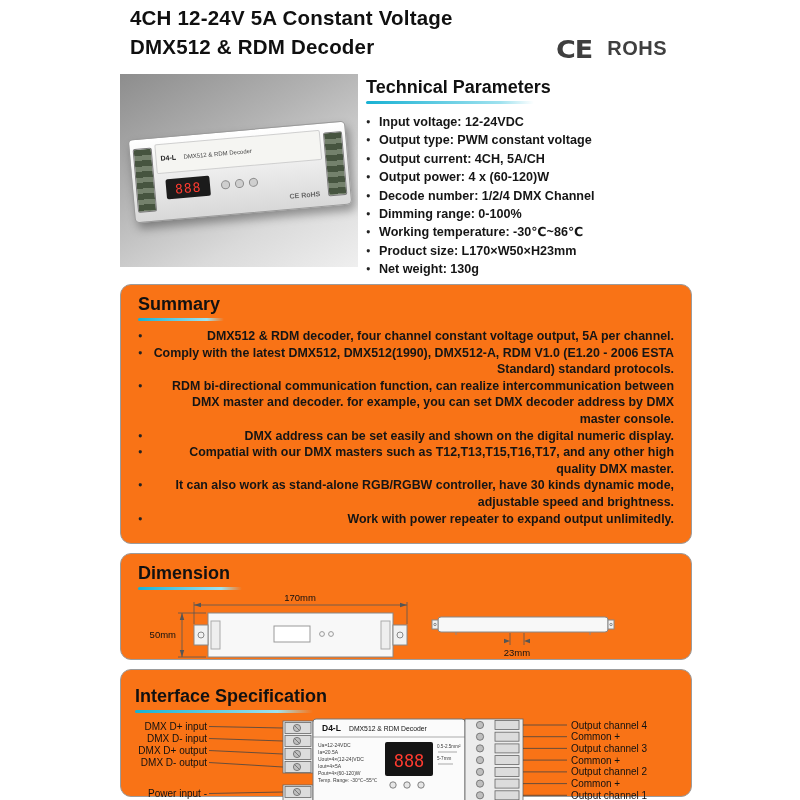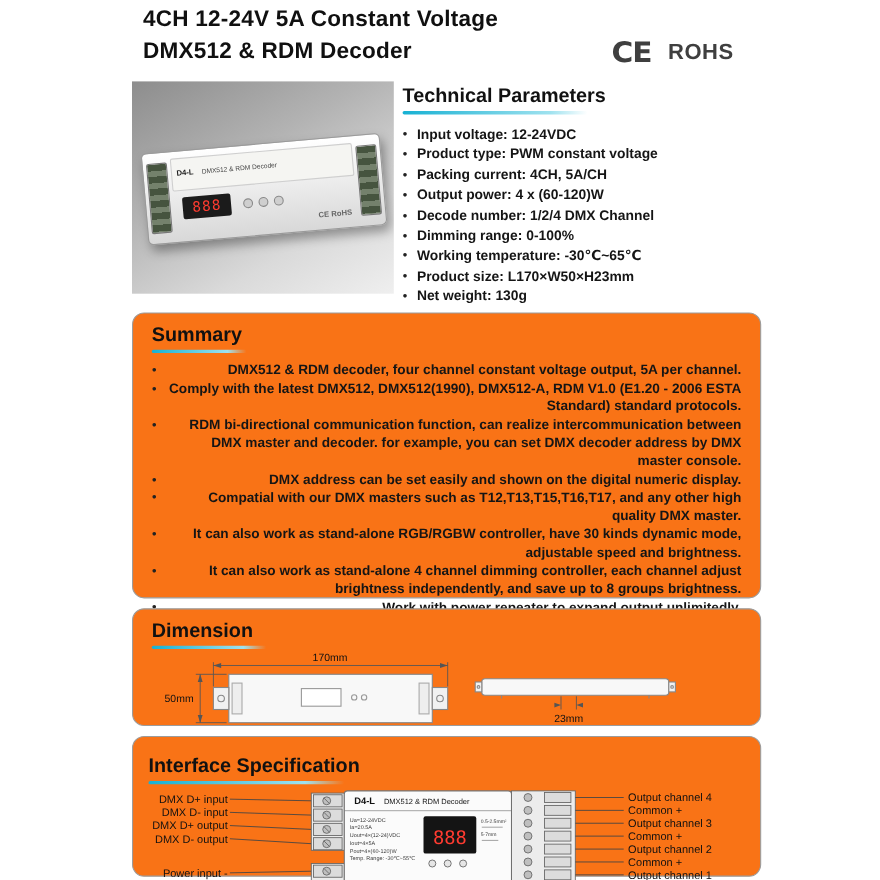--- a/index.html
+++ b/index.html
@@ -96,42 +96,41 @@
         <span>RoHS</span>
       </div>
     </div>
   </div>
 
   <div class="tech">
     <div class="sec-head">Technical Parameters</div>
     <div class="sec-line"></div>
     <ul class="blist">
       <li>Input voltage: 12-24VDC</li>
-      <li>Product type: PWM constant voltage</li>
-      <li>Packing current: 4CH, 5A/CH</li>
+      <li>Output type: PWM constant voltage</li>
+      <li>Output current: 4CH, 5A/CH</li>
       <li>Output power: 4 x (60-120)W</li>
       <li>Decode number: 1/2/4 DMX Channel</li>
       <li>Dimming range: 0-100%</li>
-      <li>Working temperature: -30℃~65℃</li>
+      <li>Working temperature: -30℃~86℃</li>
       <li>Product size: L170×W50×H23mm</li>
       <li>Net weight: 130g</li>
     </ul>
   </div>
 
   <div class="panel panel-summary">
     <div class="sec-head">Summary</div>
     <div class="sec-line"></div>
     <ul class="blist">
       <li>DMX512 &amp; RDM decoder, four channel constant voltage output, 5A per channel.</li>
       <li>Comply with the latest DMX512, DMX512(1990), DMX512-A, RDM V1.0 (E1.20 - 2006 ESTA Standard) standard protocols.</li>
       <li>RDM bi-directional communication function, can realize intercommunication between DMX master and decoder. for example, you can set DMX decoder address by DMX master console.</li>
       <li>DMX address can be set easily and shown on the digital numeric display.</li>
       <li>Compatial with our DMX masters such as T12,T13,T15,T16,T17, and any other high quality DMX master.</li>
       <li>It can also work as stand-alone RGB/RGBW controller, have 30 kinds dynamic mode, adjustable speed and brightness.</li>
-      <li>It can also work as stand-alone 4 channel dimming controller, each channel adjust brightness independently, and save up to 8 groups brightness.</li>
       <li>Work with power repeater to expand output unlimitedly.</li>
     </ul>
   </div>
 
   <div class="panel panel-dimension">
     <div class="sec-head">Dimension</div>
     <div class="sec-line"></div>
     <svg class="dim-svg" width="538" height="70" viewBox="0 0 538 70">
 
       <g stroke="#888" fill="none" stroke-width="1">

